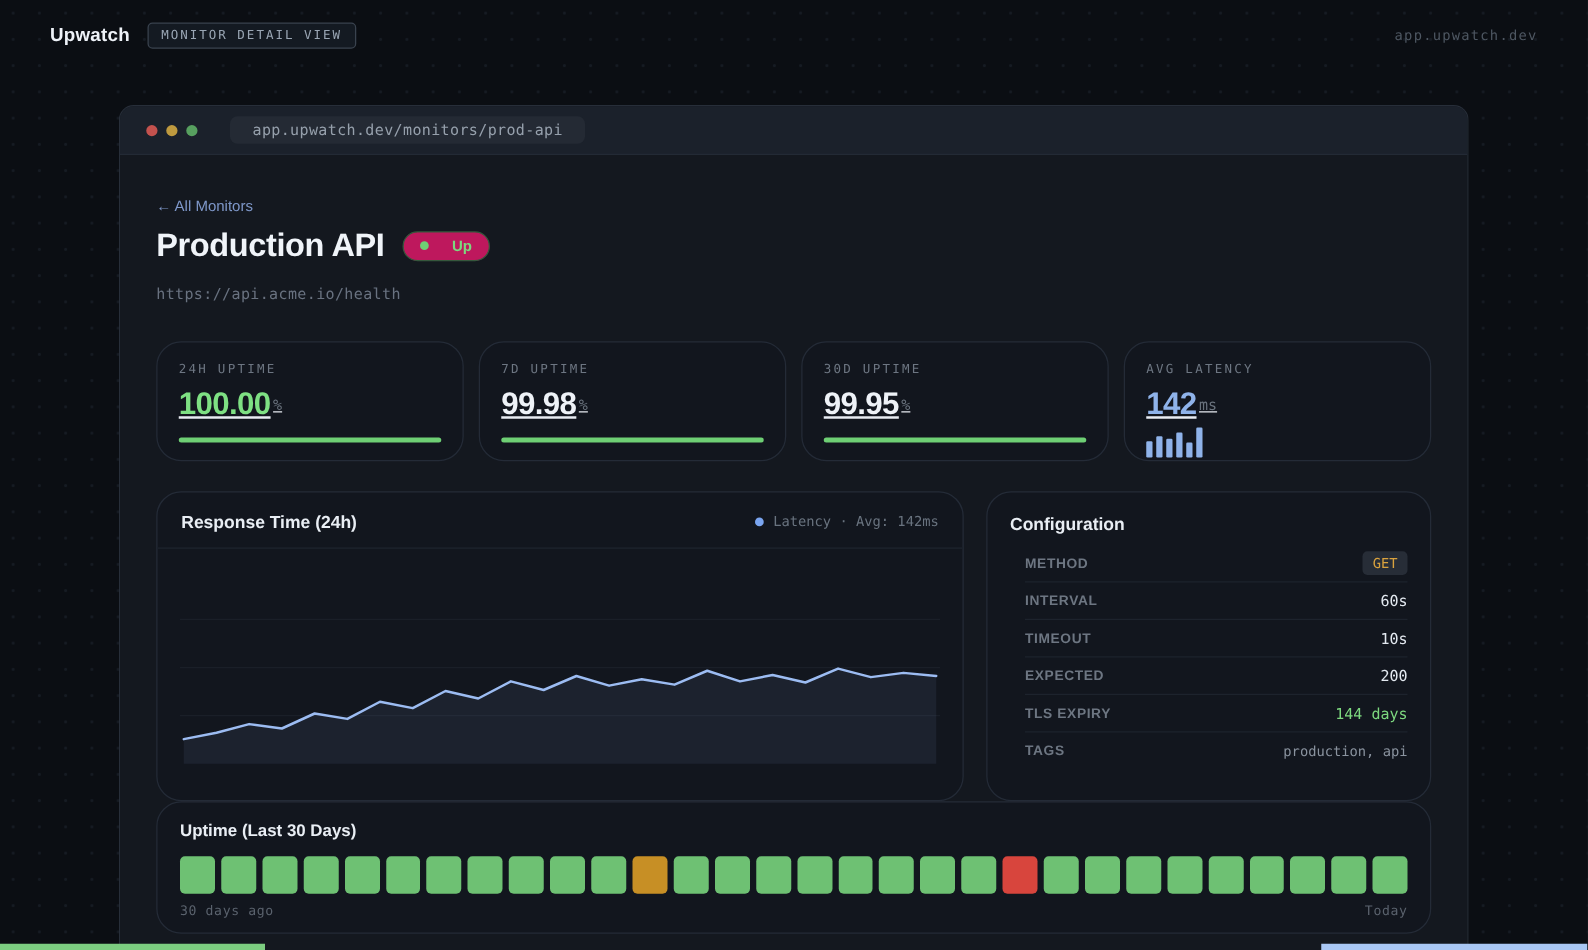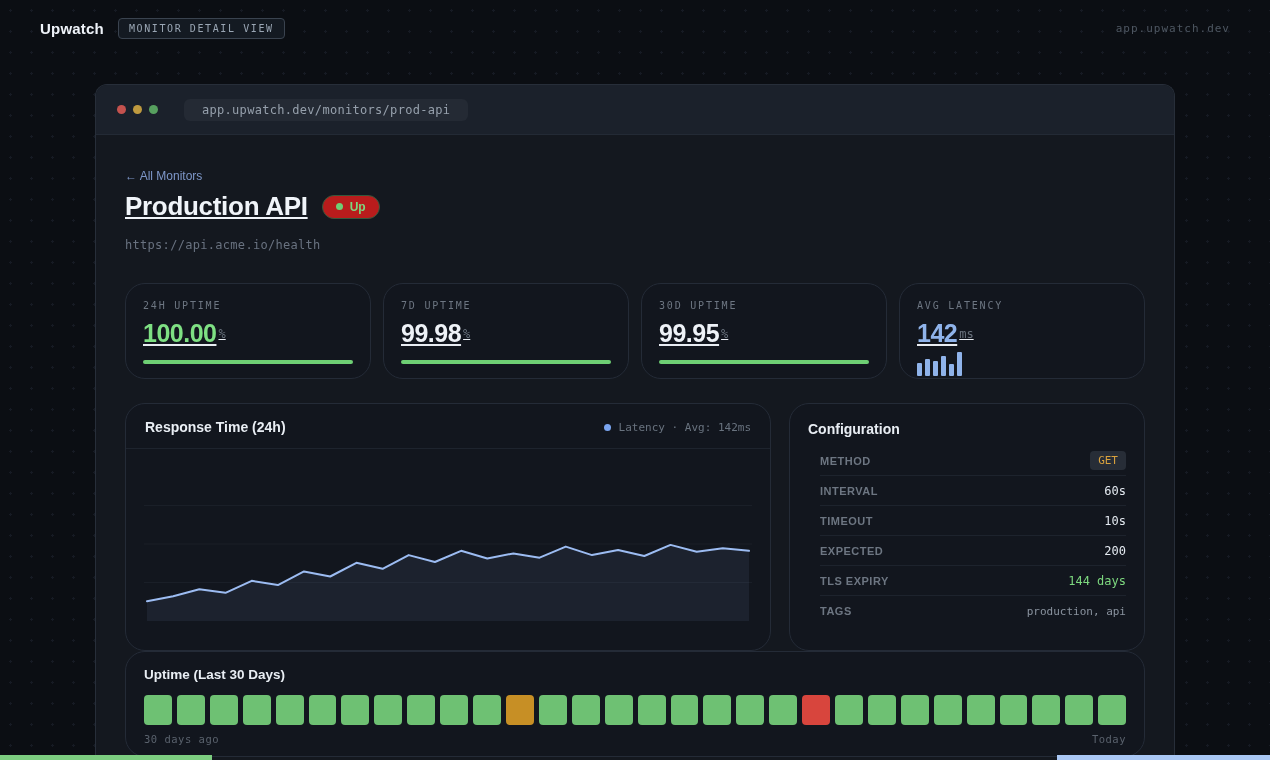--- a/index.html
+++ b/index.html
@@ -23,38 +23,38 @@
   }
   .topbar-domain { margin-left:auto; font-size:11px; color:#4e5762; letter-spacing:1px; }
 
   
   .window {
     position:absolute; left:95px; top:84px; width:1080px; height:676px;
     background:#14181f; border:1px solid #272e39; border-bottom:none;
     border-radius:12px 12px 0 0; overflow:hidden;
   }
   .chrome {
-    height:50px; background:#1b212b; border-bottom:1px solid #232a35;
+    height:39px; background:#1b212b; border-bottom:1px solid #232a35;
     display:flex; align-items:center; padding:0 21px;
   }
   .tl { width:9px; height:9px; border-radius:50%; margin-right:7px; }
   .tl-red { background:#c4524e; } .tl-yellow { background:#bf9a3f; } .tl-green { background:#57a05f; }
   .url-pill {
     margin-left:19px; background:#242a34; color:#96a0ac; font-size:12px;
     padding:4px 18px; border-radius:6px; letter-spacing:0.3px;
   }
 
   .content { padding:24px 29px 0; }
 
   .back-link { display:inline-block; font-size:12px; color:#7e97c9; margin-top:10px; text-decoration:none; cursor:pointer; }
   .title-row { display:flex; align-items:center; gap:14px; margin-top:7px; }
-  .page-title { font-size:26px; font-weight:bold; color:#f0f4f9; letter-spacing:-0.3px;text-decoration:underline; }
+  .page-title { font-size:26px; font-weight:bold; color:#f0f4f9; letter-spacing:-0.3px; }
   .status-pill {
-    display:inline-flex; align-items:center; gap:7px; padding:4px 13px; border-radius:999px;
-    background:#b91c1c; border:1px solid #35573c; color:#7dd87f; font-size:12px; font-weight:bold;
+    display:inline-flex; align-items:center; gap:19px; padding:4px 13px; border-radius:999px;
+    background:#be185d; border:1px solid #35573c; color:#7dd87f; font-size:12px; font-weight:bold;
   }
   .status-pill .dot { width:7px; height:7px; border-radius:50%; background:#6ecf74; }
   .monitor-url { font-size:12px; color:#697280; margin-top:16px; letter-spacing:0.3px; }
 
   .card { background:#12161e; border:1px solid #242b37; border-radius:20px; }
 
   
   .stats { display:grid; grid-template-columns:repeat(4,1fr); gap:12px; margin-top:31px; }
   .stat-card { height:96px; padding:16px 17px 0; }
   .stat-label { font-size:10px; letter-spacing:1.8px; color:#6d7682; }

